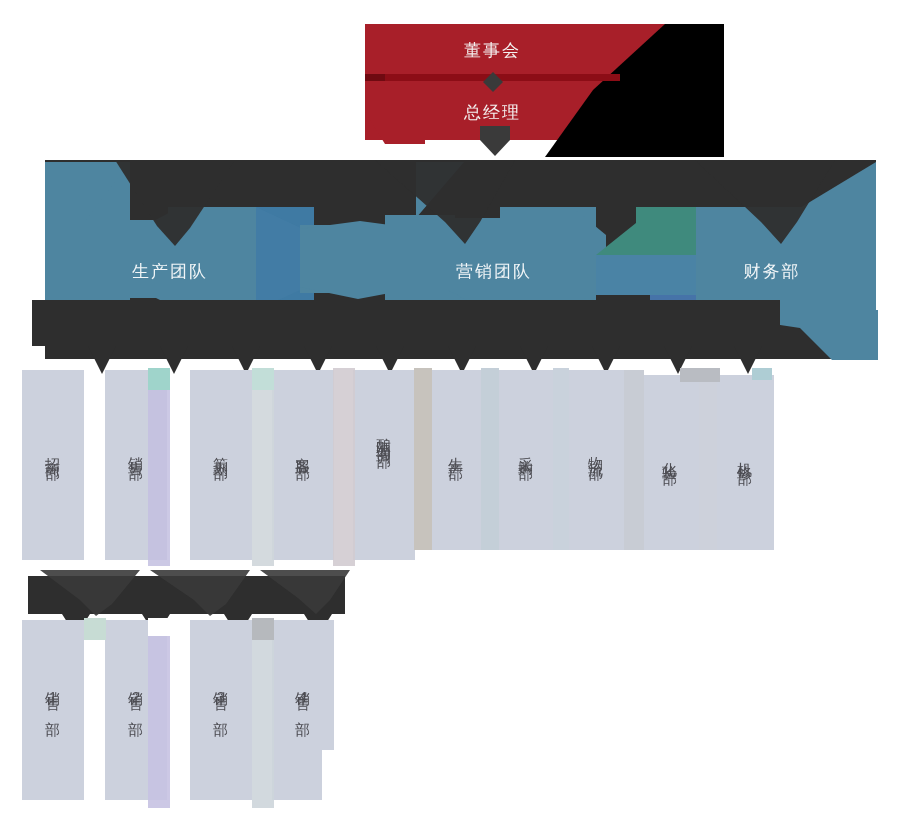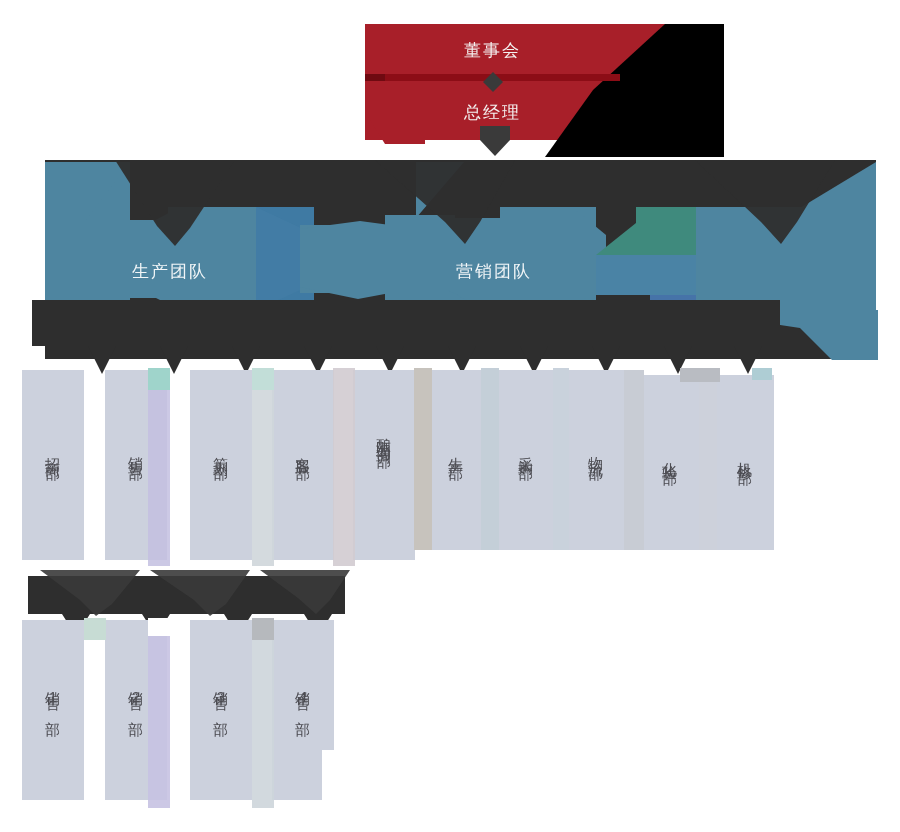--- a/index.html
+++ b/index.html
@@ -188,20 +188,23 @@
       <polygon points="330,0 470,0 435,62 420,84 400,62" fill="#2e2e2e" opacity="0.95"></polygon>
       <polygon points="650,0 790,0 752,62 736,84 716,62" fill="#2e2e2e" opacity="0.95"></polygon>
     </svg>
   </div>
 
   <div class="node" style="left:102px;top:255px;width:136px;height:32px;">
     <span class="blue-label">生产团队</span>
   </div>
   <div class="node" style="left:426px;top:255px;width:136px;height:32px;">
     <span class="blue-label">营销团队</span>
+  </div>
+  <div class="node" style="left:717px;top:255px;width:110px;height:32px;">
+    <span class="blue-label">财务部</span>
   </div>
 
   <div class="connector" style="left:20px;top:300px;width:790px;height:90px;">
     <svg width="790" height="90" viewBox="0 0 790 90">
       <path d="M12,0 H760 V46 L742,46 L728,74 L714,46 L672,46 L658,74 L644,46
                L600,46 L586,74 L572,46 L528,46 L514,74 L500,46 L456,46 L442,74
                L428,46 L384,46 L370,74 L356,46 L312,46 L298,74 L284,46 L240,46
                L226,74 L212,46 L168,46 L154,74 L140,46 L96,46 L82,74 L68,46
                L12,46 Z" fill="#2e2e2e"></path>
     </svg>

